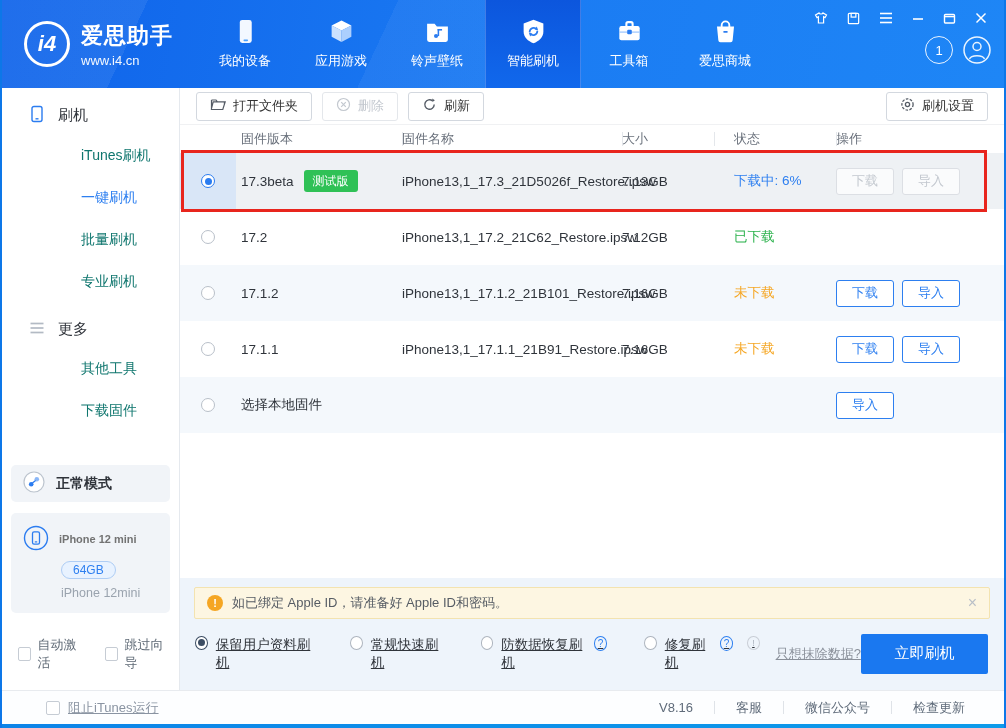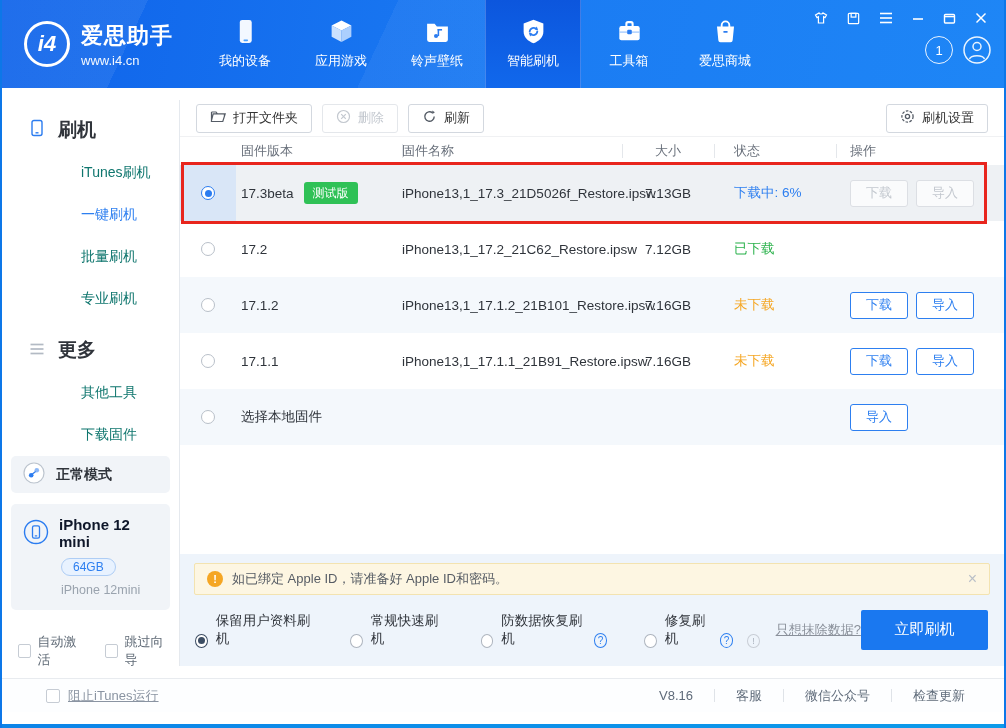--- a/index.html
+++ b/index.html
@@ -1,19 +1,19 @@
 <!DOCTYPE html>
 <html><head>
 <meta charset="utf-8">
 <style>
   * { margin:0; padding:0; box-sizing:border-box; }
   body { font-family:"Liberation Sans","DejaVu Sans",sans-serif; background:#9db4c8; }
   .window { width:1006px; height:728px; background:#fff; position:relative; margin:0 auto;
     border-left:2px solid #0d77e8; border-right:2px solid #0d77e8; overflow:hidden;
-    display:flex; flex-direction:column;gap:12px; }
+    display:flex; flex-direction:column; }
 
   
   .header { height:88px; flex:0 0 88px; display:flex; align-items:stretch; position:relative; color:#fff;
     background:
       linear-gradient(115deg, rgba(255,255,255,0.07) 0 14%, rgba(255,255,255,0) 14% 38%, rgba(255,255,255,0.05) 38% 52%, rgba(255,255,255,0) 52%),
       linear-gradient(100deg,#0f63ea 0%, #1b7cf3 55%, #1e86f6 100%); }
   .logo-wrap { display:flex; align-items:center; gap:11px; padding:0 24px 0 22px; }
   .logo-circle { width:46px; height:46px; border:3px solid #fff; border-radius:50%;
     display:flex; align-items:center; justify-content:center; font-size:22px; font-weight:bold; font-style:italic; }
   .logo-text .t1 { font-size:22px; font-weight:bold; letter-spacing:1px; }
@@ -30,28 +30,28 @@
   .user-row { display:flex; align-items:center; gap:9px; }
   .badge-one { width:28px; height:28px; border:1.6px solid rgba(255,255,255,.9); border-radius:50%;
     display:flex; align-items:center; justify-content:center; font-size:13px; cursor:pointer; }
   .avatar { cursor:pointer; display:flex; }
 
   
   .app-body { flex:1; display:flex; min-height:0; }
 
   
   .sidebar { width:178px; flex:0 0 178px; border-right:1px solid #e5e9ee; display:flex; flex-direction:column; background:#fff; }
-  .side-head { display:flex; align-items:center; gap:13px; padding:17px 0 9px 27px; font-size:19px; font-weight:bold; color:#30343b; }
+  .side-head { display:flex; align-items:center; gap:13px; padding:17px 0 9px 27px; font-size:15px; font-weight:normal; color:#30343b; }
   .side-item { padding:12px 0 12px 79px; font-size:14px; color:#0f766e; cursor:pointer; }
   .side-item.selected { color:#2d7ff0; }
   .side-bottom { margin-top:auto; padding:0 9px; }
   .mode-card { height:37px; background:#f1f4f8; border-radius:5px; display:flex; align-items:center; gap:11px;
     padding:0 12px; font-size:14px; font-weight:bold; color:#30343b; margin-bottom:11px; cursor:pointer; }
   .device-card { background:#f1f4f8; border-radius:5px; padding:12px 12px 13px; margin-bottom:13px; }
-  .device-top { display:flex; align-items:center; gap:10px; font-size:15px; font-weight:bold; color:#0f172a; }
+  .device-top { display:flex; align-items:center; gap:10px; font-size:11px; font-weight:bold; color:#737373; }
   .cap-pill { display:inline-block; margin:8px 0 0 38px; background:#e8f2ff; border:1px solid #aecdf5; color:#2d7ff0;
     font-size:12px; padding:1px 11px; border-radius:10px; }
   .device-model { margin:7px 0 0 38px; font-size:12.5px; color:#9aa3ae; }
   .side-checks { display:flex; gap:22px; padding:10px 0 18px 7px; font-size:13px; color:#5f6a76; }
   .chk { display:flex; align-items:center; gap:7px; cursor:pointer; }
   .chk-box { width:14px; height:14px; border:1px solid #c6ccd4; border-radius:2px; background:#fff; }
 
   
   .main { flex:1; display:flex; flex-direction:column; min-width:0; background:#fff; }
   .toolbar { height:37px; flex:0 0 37px; display:flex; align-items:center; gap:10px; padding:0 16px; border-bottom:1px solid #f0f1f3; }
@@ -61,23 +61,23 @@
   .tb-settings { margin-left:auto; }
 
   .thead { height:28px; flex:0 0 28px; display:flex; align-items:center; font-size:13px; color:#69707b; }
   .trow { height:56px; flex:0 0 56px; display:flex; align-items:center; font-size:13.5px; color:#2f343b; position:relative; }
   .trow.shade { background:#f4f8fc; }
   .trow.sel { background:#eef1f4; }
   .col-radio { width:56px; flex:0 0 56px; display:flex; justify-content:center; align-self:stretch; align-items:center; }
   .trow.sel .col-radio { background:#d9e6f7; }
   .col-version { width:166px; flex:0 0 166px; display:flex; align-items:center; gap:10px; padding-left:5px; }
   .col-name { flex:1; min-width:0; white-space:nowrap; }
-  .col-size { width:92px; flex:0 0 92px; text-align:center; }
+  .col-size { width:92px; flex:0 0 92px; text-align:left; }
   .col-status { width:122px; flex:0 0 122px; padding-left:20px; }
-  .col-actions { width:168px; flex:0 0 168px; display:flex; gap:8px; padding-left:14px; }
+  .col-actions { width:168px; flex:0 0 168px; display:flex; gap:8px; }
   .thead > div { position:relative; }
   .thead .col-name::before, .thead .col-size::before, .thead .col-status::before, .thead .col-actions::before {
     content:''; position:absolute; left:0; top:50%; margin-top:-7px; width:1px; height:14px; background:#e4e7eb; }
   .beta-badge { background:#2fc156; color:#fff; font-size:12px; padding:2.5px 9px; border-radius:3px; }
   .st-downloading { color:#2d7ff0; }
   .st-downloaded { color:#2bb24c; }
   .st-notdownloaded { color:#f5a623; }
   .radio { width:14px; height:14px; border:1px solid #b9c0c9; border-radius:50%; background:#fff; display:inline-flex;
     align-items:center; justify-content:center; cursor:pointer; }
   .radio.checked { border-color:#2b7cf0; }
@@ -89,21 +89,21 @@
 
   .filler { flex:1; background:#fff; }
 
   .bottom-section { flex:0 0 112px; background:#eef4fb; display:flex; flex-direction:column; }
   .notice { height:32px; margin:9px 14px 0; background:#fdf6e2; border:1px solid #f3e3b0; border-radius:2px;
     display:flex; align-items:center; gap:9px; padding:0 12px; font-size:13px; color:#565c64; }
   .warn-ic { width:16px; height:16px; border-radius:50%; background:#f5a623; color:#fff; font-weight:bold; font-size:11px;
     display:inline-flex; align-items:center; justify-content:center; flex:0 0 16px; }
   .notice-close { margin-left:auto; color:#b9bfc7; font-size:16px; cursor:pointer; }
   .opts { flex:1; display:flex; align-items:center; padding:0 16px 2px 15px; }
-  .opt { display:flex; align-items:flex-end; gap:8px; font-size:13.5px; color:#30343b; cursor:pointer; margin-right:37px; }
+  .opt { display:flex; align-items:flex-start; gap:8px; font-size:13.5px; color:#30343b; cursor:pointer; margin-right:37px;text-decoration:underline; }
   .opt:nth-child(4) { margin-right:10px; }
   .radio2 { width:14px; height:14px; border:1px solid #aeb5bf; border-radius:50%; background:#fff; display:inline-flex;
     align-items:center; justify-content:center; }
   .radio2.checked { border-color:#3c4d63; }
   .radio2.checked::after { content:''; width:7px; height:7px; border-radius:50%; background:#3c4d63; }
   .help-ic { width:15px; height:15px; border:1px solid #2d7ff0; color:#2d7ff0; border-radius:50%; font-size:10px;
     display:inline-flex; align-items:center; justify-content:center; cursor:pointer; }
   .info-ic { width:14px; height:14px; border:1px solid #c9ced6; color:#aab2bd; border-radius:50%; font-size:9px;
     display:inline-flex; align-items:center; justify-content:center; margin-left:6px; }
   .erase-link { font-size:13px; color:#8a909a; text-decoration:underline; cursor:pointer; margin-left:6px; white-space:nowrap; }

